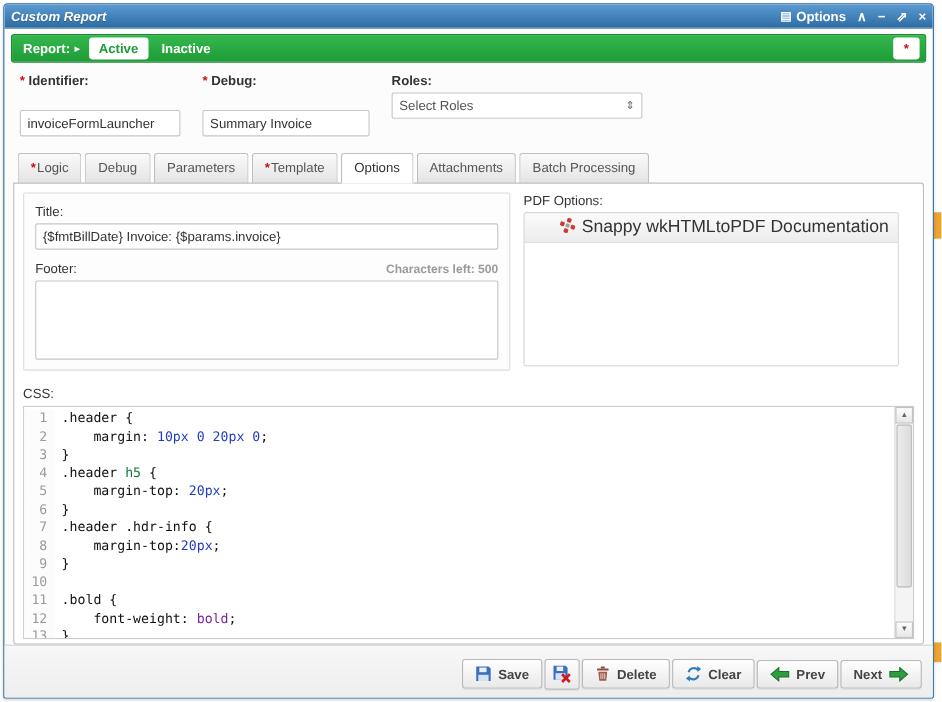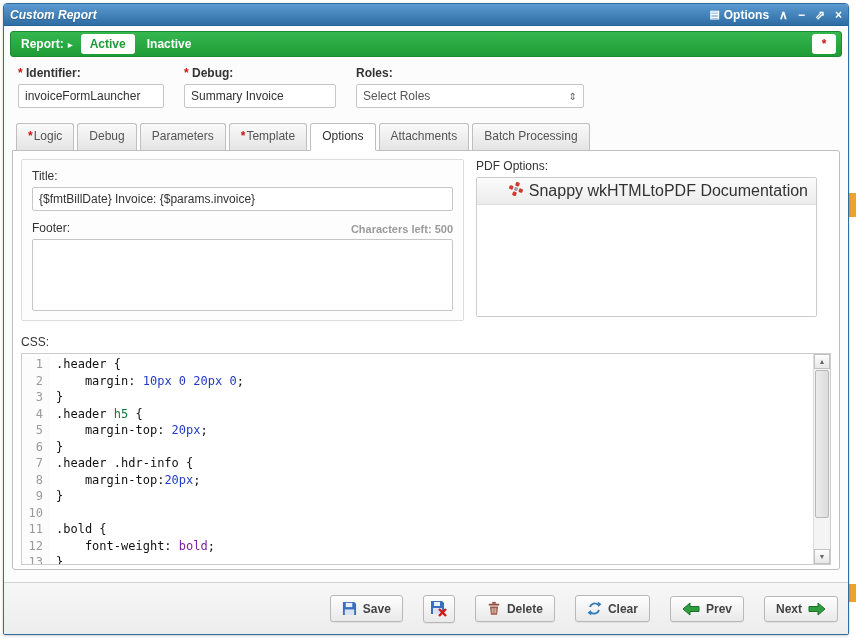--- a/index.html
+++ b/index.html
@@ -34,21 +34,21 @@
   .st-inactive { font-size:12px; font-weight:bold; margin-left:12px; cursor:pointer; }
   .st-req { margin-left:auto; background:#fff; border-radius:3px; width:24px; height:20px;
     display:flex; align-items:center; justify-content:center; cursor:pointer; }
 
   .reqmark { color:#cc1111; font-weight:bold; font-size:12px; }
 
   
   .formrow { display:flex; padding:2px 14px 10px 14px; gap:20px; flex:0 0 auto; }
   .field label { display:block; font-size:12px; font-weight:bold; color:#333; margin-bottom:4px; }
   .field input { width:100%; height:24px; border:1px solid #c6c6c6; border-radius:2px;
-    padding:0 6px; font-size:12px; color:#333; font-family:"Liberation Sans", sans-serif; background:#fff; }
+    padding:0 6px; font-size:12px; color:#333; font-family:"Liberation Sans", sans-serif; background:#fff;margin-top:16px; }
   .f-ident { width:146px; } .f-name { width:152px; } .f-roles { width:228px; }
   .select-box { height:24px; border:1px solid #c6c6c6; border-radius:2px; background:#fff;
     display:flex; align-items:center; padding:0 6px; font-size:12px; color:#555; cursor:pointer; }
   .select-box .arr { margin-left:auto; font-size:10px; color:#666; }
 
   
   .tabs-wrap { margin:4px 8px 0 8px; flex:0 0 auto; }
   .tabs { display:flex; padding-left:4px; }
   .tab { background:linear-gradient(#fafafa,#e3e3e3); border:1px solid #bfbfbf; border-bottom:none;
     border-radius:3px 3px 0 0; padding:5px 11px 5px 11px; margin-right:3px; font-size:12px; color:#555;
@@ -94,21 +94,21 @@
   .sb-btn { position:absolute; left:0; width:16px; height:15px; background:linear-gradient(#fdfdfd,#e7e7e7);
     border:1px solid #c2c2c2; display:flex; align-items:center; justify-content:center;
     font-size:7px; color:#666; cursor:pointer; }
   .sb-up { top:0; } .sb-down { bottom:0; }
   .sb-thumb { position:absolute; left:1px; top:16px; width:14px; height:148px; background:linear-gradient(90deg,#ececec,#dcdcdc);
     border:1px solid #b8b8b8; border-radius:2px; cursor:grab; }
 
   
   .footerbar { margin-top:auto; flex:0 0 auto; height:52px; background:linear-gradient(#f7f7f7,#ededed);
     border-top:1px solid #d2d2d2; display:flex; align-items:center; justify-content:flex-end;
-    padding-right:10px; gap:20px; }
+    padding-right:10px; gap:2px; }
   .btn { display:inline-flex; align-items:center; gap:6px; background:linear-gradient(#fefefe,#e9e9e9);
     border:1px solid #b9b9b9; border-radius:3px; padding:5px 11px; font-size:12px; font-weight:bold;
     color:#444; cursor:pointer; box-shadow:0 1px 1px rgba(0,0,0,.06); font-family:"Liberation Sans", sans-serif; }
   .btn svg { display:block; }
   .btn.icon-only { padding:5px 7px; }
   .sp { margin-left:0; }
 </style>
 </head>
 <body>
 

